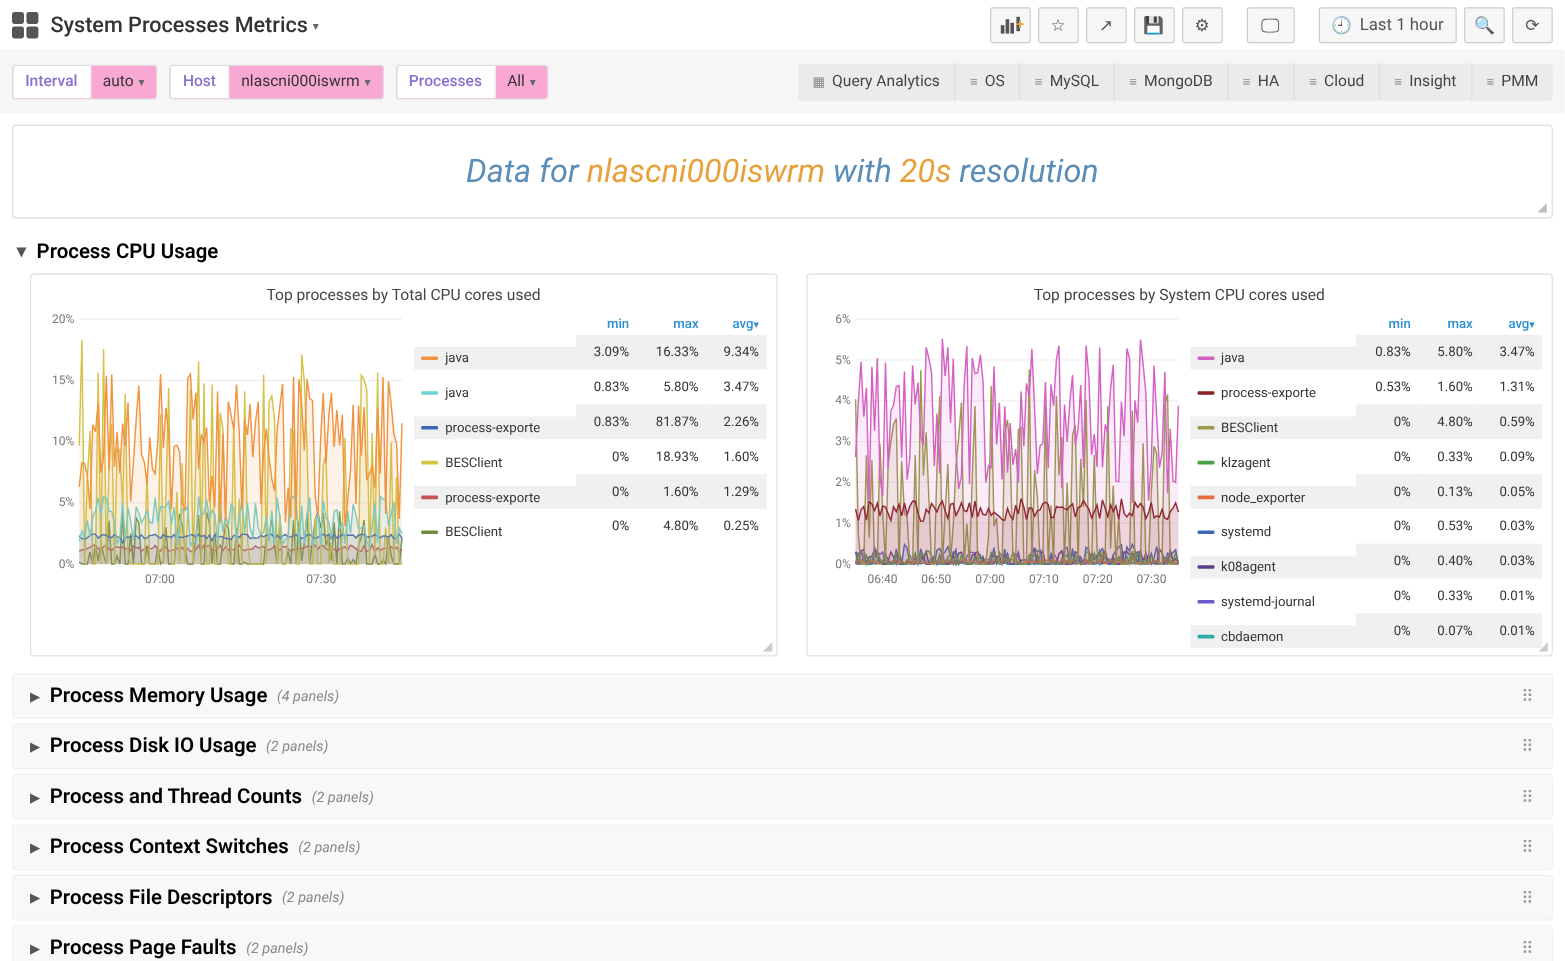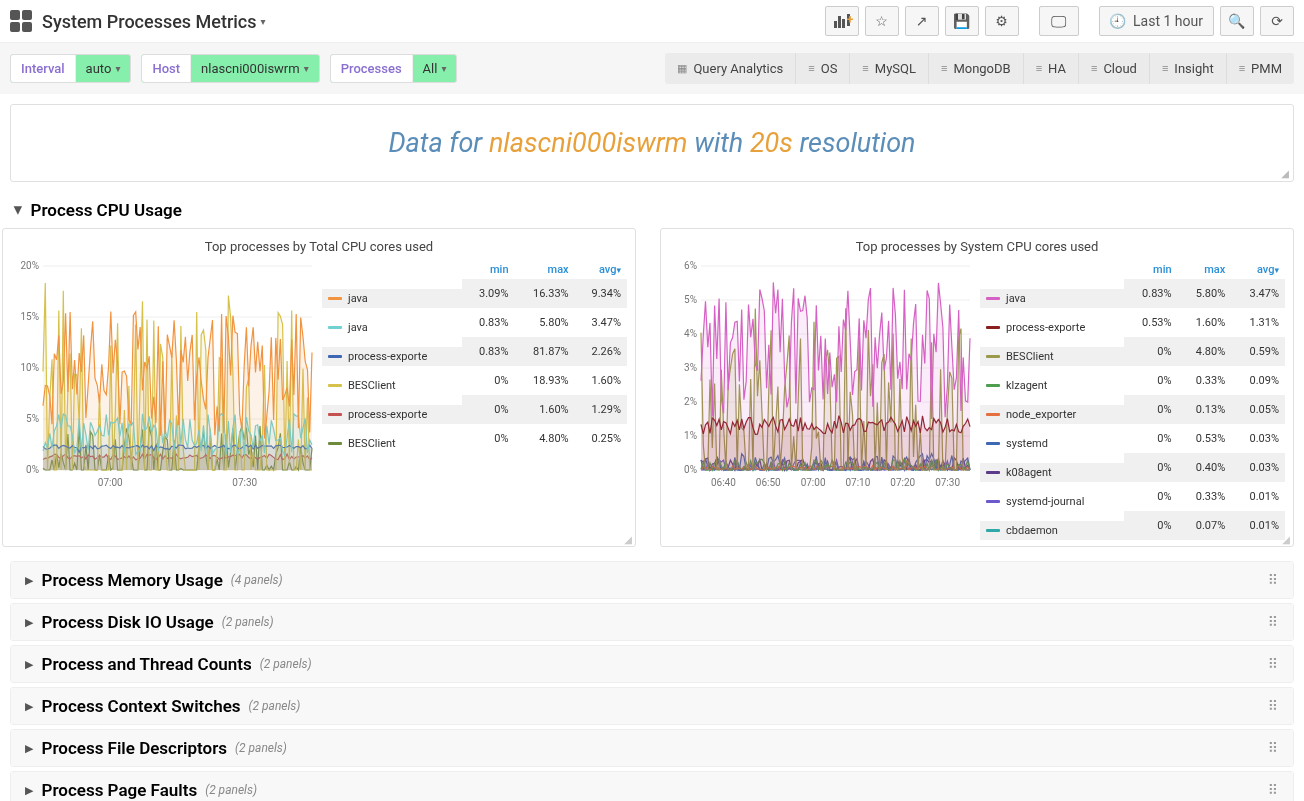--- a/index.html
+++ b/index.html
@@ -13,21 +13,21 @@
   .dash-title { font-size:18px; font-weight:500; display:flex; align-items:center; gap:4px; }
   .caret { font-size:10px; color:#666; }
   .topbar-right { margin-left:auto; display:flex; gap:6px; align-items:center; }
   .tb-btn { width:34px; height:30px; border:1px solid #ccc; background:#f6f6f6; border-radius:2px; display:flex; align-items:center; justify-content:center; color:#555; cursor:pointer; font-size:14px; }
   .tb-btn.big { width:auto; padding:0 10px; gap:6px; }
   .tb-btn.tv { width:40px; font-size:16px; }
   .tb-sep { width:8px; }
 
   
   .filterbar { display:flex; align-items:center; padding:10px; gap:10px; background:#f6f6f6; }
-  .filter { display:flex; align-items:flex-end; border:1px solid #ddd; border-radius:3px; overflow:hidden; background:#86efac; }
+  .filter { display:flex; align-items:flex-end; border:1px solid #ddd; border-radius:3px; overflow:hidden; background:#f9a8d4; }
   .filter .lbl { padding:6px 10px; color:#8a6fd1; font-weight:500; background:#fff; border-right:1px solid #eee; }
   .filter .val { padding:6px 10px; display:flex; align-items:center; gap:4px; cursor:pointer; }
   .navpills { margin-left:auto; display:flex; background:#ebebeb; border-radius:3px; overflow:hidden; }
   .navpill { padding:8px 12px; display:flex; align-items:center; gap:6px; color:#444; cursor:pointer; font-size:13px; border-left:1px solid #ddd; }
   .navpill:first-child { border-left:none; }
   .pill-icon { font-size:11px; color:#888; }
 
   
   .banner { margin:10px; border:1px solid #e0e0e0; border-radius:3px; padding:22px 10px; text-align:center; position:relative; }
   .banner h2 { margin:0; font-style:italic; font-size:27px; font-weight:400; color:#5a8db8; }
@@ -38,21 +38,21 @@
   .rowhdr { display:flex; align-items:center; padding:8px 14px; gap:8px; cursor:pointer; background:#f8f8f8;}
   .rowhdr.open { background:#fff; }
   .rowhdr .chev { font-size:11px; color:#555; transform:rotate(0deg); }
   .rowhdr.open .chev { transform:rotate(90deg); }
   .rowhdr .title { font-size:17px; font-weight:600; color:#000000; }
   .rowhdr .count { color:#888; font-style:italic; font-size:12px; }
   .rowhdr .drag { margin-left:auto; color:#999; font-size:14px; letter-spacing:1px; cursor:grab; }
   .row { margin:4px 10px; border:1px solid #eee; border-radius:3px; }
 
   
-  .panels { display:flex; gap:24px; padding:0 10px 10px 2px; }
+  .panels { display:flex; gap:24px; padding:0 10px 10px 25px; }
   .panel { flex:1; border:1px solid #e0e0e0; border-radius:3px; padding:6px 8px; position:relative; background:#fff; }
   .panel-title { text-align:center; font-size:13px; color:#444; padding:4px 0 6px 0; }
   .panel-body { display:flex; gap:6px; }
   .chart { flex:0 0 305px; height:230px; }
   .legend { flex:1; font-size:11px; }
   .legend table { width:100%; border-collapse:collapse; }
   .legend th { text-align:right; color:#2a8fd6; font-weight:500; padding:3px 6px; font-size:11px; }
   .legend th.name { text-align:left; }
   .legend td { padding:3px 6px; text-align:right; color:#333; }
   .legend td.name { text-align:left; display:flex; align-items:center; gap:6px;margin-top:10px; }

